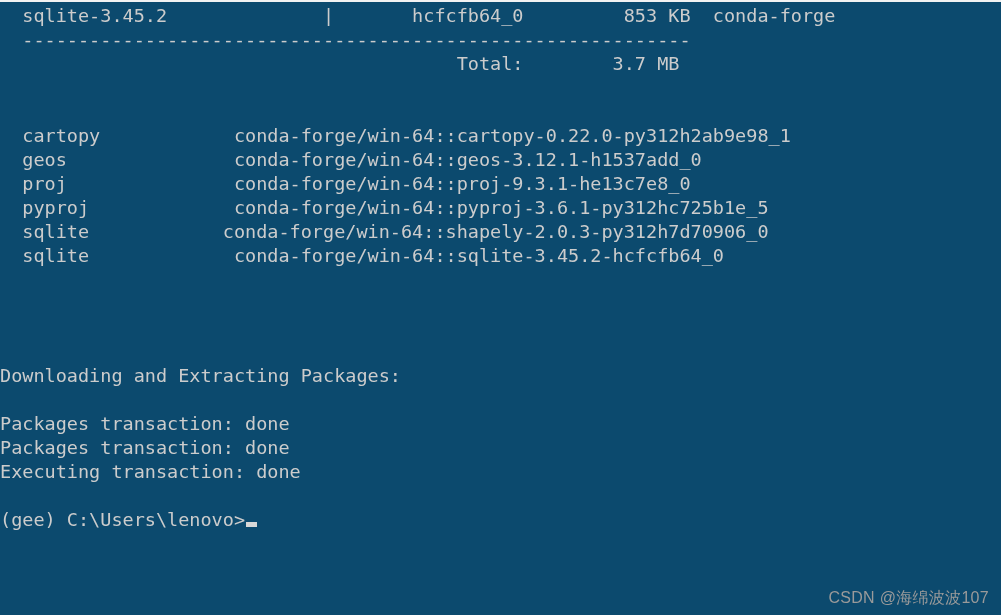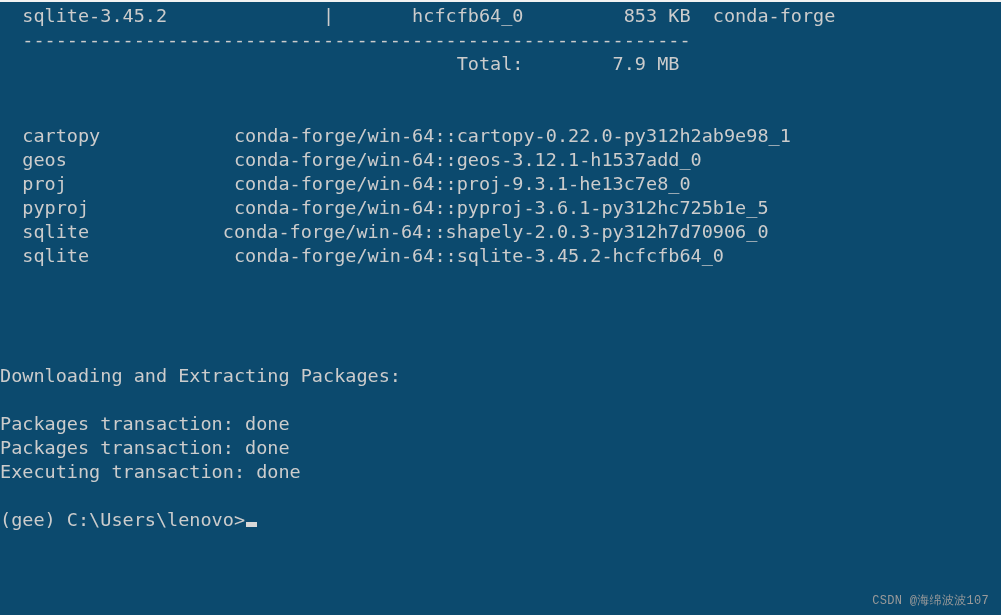--- a/index.html
+++ b/index.html
@@ -52,38 +52,38 @@
     width: 11px;
     height: 5px;
     background: #d8d8d8;
     vertical-align: -1px;
     margin-left: 1px;
   }
   .watermark {
     position: absolute;
     right: 12px;
     bottom: 6px;
-    font-family: Liberation Mono, monospace;
-    font-size: 12px;
+    font-family: Liberation Sans, sans-serif;
+    font-size: 16px;
     color: #9a9a9a;
     letter-spacing: 0.3px;
     white-space: nowrap;
   }
 </style>
 </head>
 <body>
 
 <div id="terminal">
 
   <div class="top-edge"></div>
 
   <div class="console">
     <div class="line">  sqlite-3.45.2              |       hcfcfb64_0         853 KB  conda-forge</div>
     <div class="line">  ------------------------------------------------------------</div>
-    <div class="line">                                         Total:        7.9 MB</div>
+    <div class="line">                                         Total:        3.7 MB</div>
     <div class="line blank"></div>
     <div class="line blank"></div>
     <div class="line">  cartopy            conda-forge/win-64::cartopy-0.22.0-py312h2ab9e98_1</div>
     <div class="line">  geos               conda-forge/win-64::geos-3.12.1-h1537add_0</div>
     <div class="line">  proj               conda-forge/win-64::proj-9.3.1-he13c7e8_0</div>
     <div class="line">  pyproj             conda-forge/win-64::pyproj-3.6.1-py312hc725b1e_5</div>
     <div class="line">  sqlite            conda-forge/win-64::shapely-2.0.3-py312h7d70906_0</div>
     <div class="line">  sqlite             conda-forge/win-64::sqlite-3.45.2-hcfcfb64_0</div>
     <div class="line blank"></div>
     <div class="line blank"></div>

